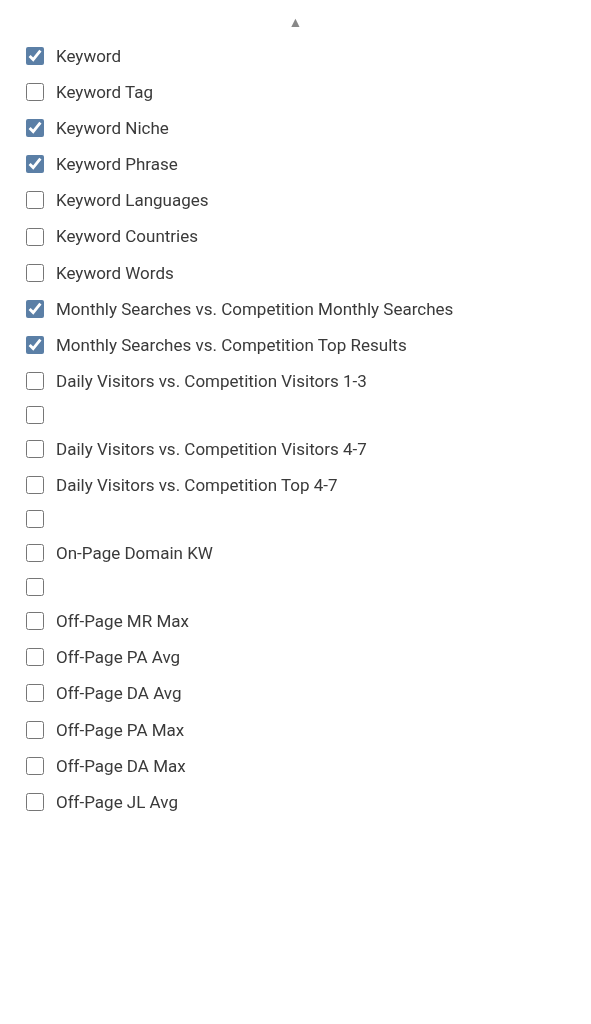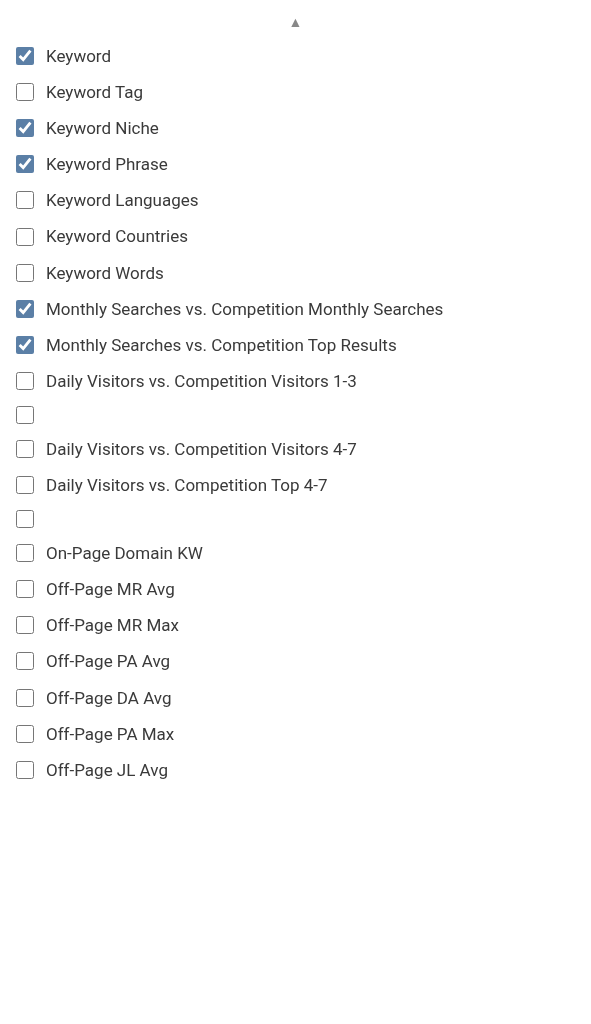--- a/index.html
+++ b/index.html
@@ -12,21 +12,21 @@
       font-family: -apple-system, BlinkMacSystemFont, 'Segoe UI', Roboto, Helvetica, Arial, sans-serif;
       background: #ffffff;
       width: 591px;
       min-height: 1024px;
       padding: 10px 0;
     }
 
     .checkbox-list {
       display: flex;
       flex-direction: column;
-      padding: 0 12px;
+      padding: 0 22px;
     }
 
     .checkbox-item {
       display: flex;
       align-items: center;
       padding: 7px 4px;
       cursor: pointer;
     }
 
     .checkbox-item input[type="checkbox"] {
@@ -119,35 +119,38 @@
     </div>
     <div class="checkbox-item">
       <input type="checkbox" id="cb-daily-visitors-competition-top-8-10" style="">
     </div>
     <div class="checkbox-item">
       <input type="checkbox" id="cb-on-page-domain-kw" style="">
       <label for="cb-on-page-domain-kw">On-Page Domain KW</label>
     </div>
     <div class="checkbox-item">
       <input type="checkbox" id="cb-off-page-mr-avg" style="">
-      <label for="cb-off-page-mr-avg">Off-Page MR Avg</label>
     </div>
     <div class="checkbox-item">
       <input type="checkbox" id="cb-off-page-mr-max" style="">
       <label for="cb-off-page-mr-max">Off-Page MR Max</label>
     </div>
     <div class="checkbox-item">
       <input type="checkbox" id="cb-off-page-pa-avg" style="">
       <label for="cb-off-page-pa-avg">Off-Page PA Avg</label>
     </div>
     <div class="checkbox-item">
       <input type="checkbox" id="cb-off-page-da-avg" style="">
       <label for="cb-off-page-da-avg">Off-Page DA Avg</label>
     </div>
     <div class="checkbox-item">
       <input type="checkbox" id="cb-off-page-pa-max" style="">
       <label for="cb-off-page-pa-max">Off-Page PA Max</label>
     </div>
     <div class="checkbox-item">
+      <input type="checkbox" id="cb-off-page-da-max" style="">
+      <label for="cb-off-page-da-max">Off-Page DA Max</label>
+    </div>
+    <div class="checkbox-item">
       <input type="checkbox" id="cb-off-page-jl-avg" style="">
       <label for="cb-off-page-jl-avg">Off-Page JL Avg</label>
     </div>
   </div>
 
 </body></html>

